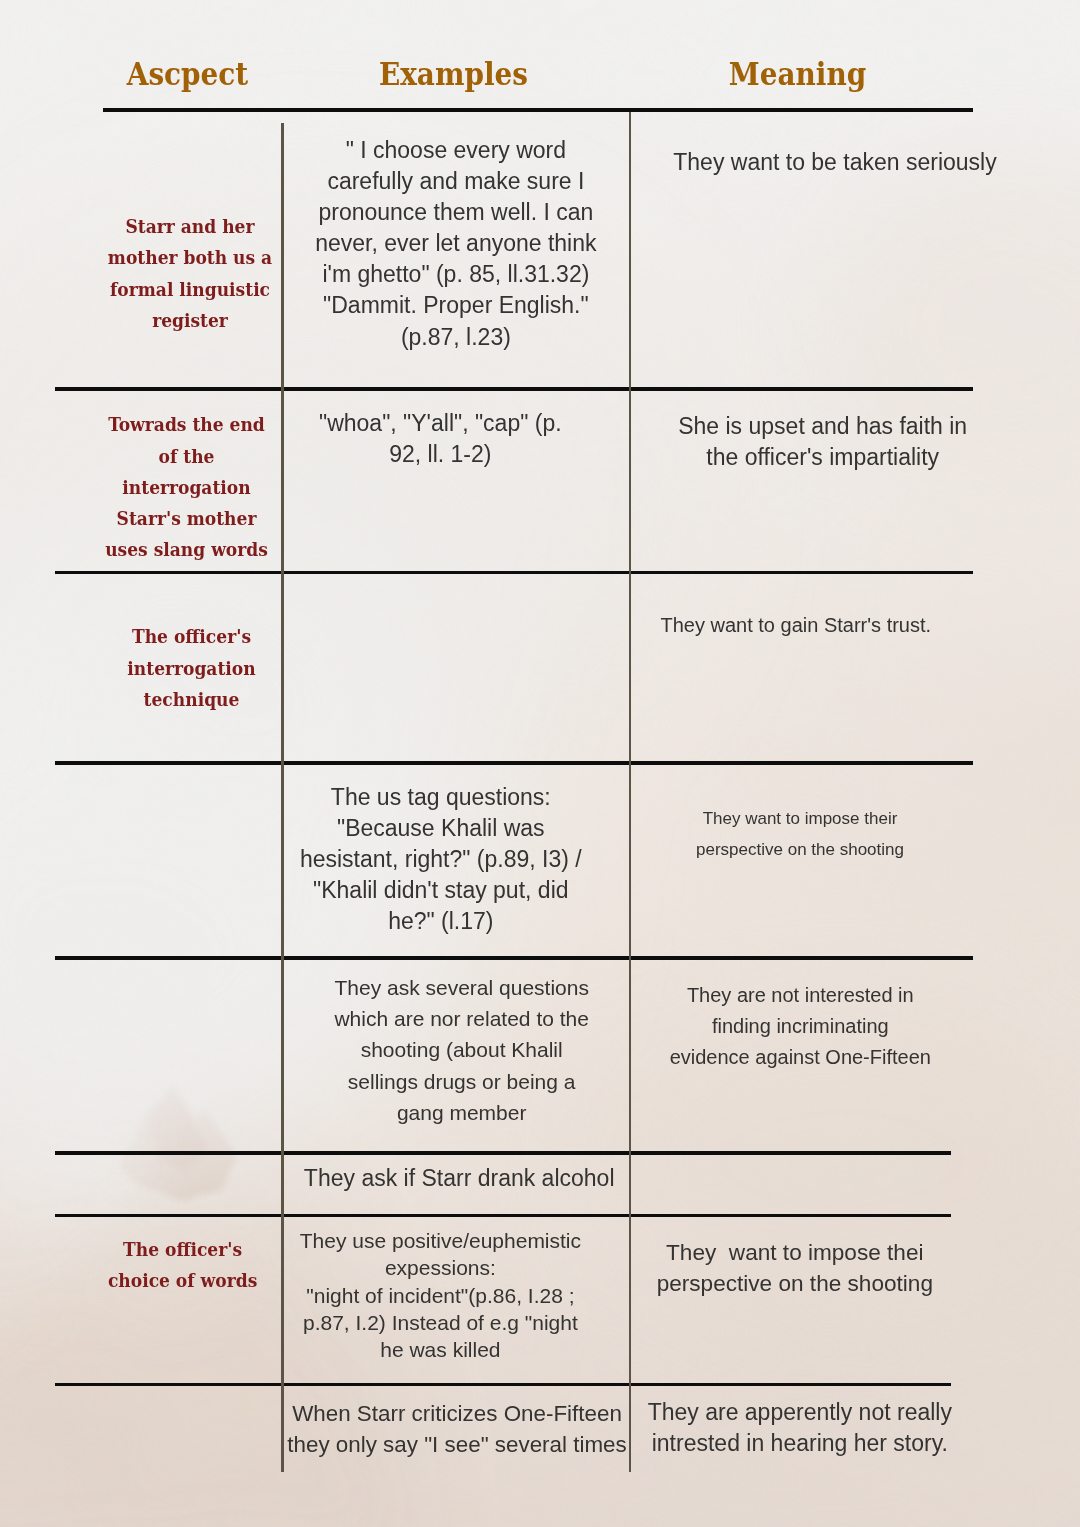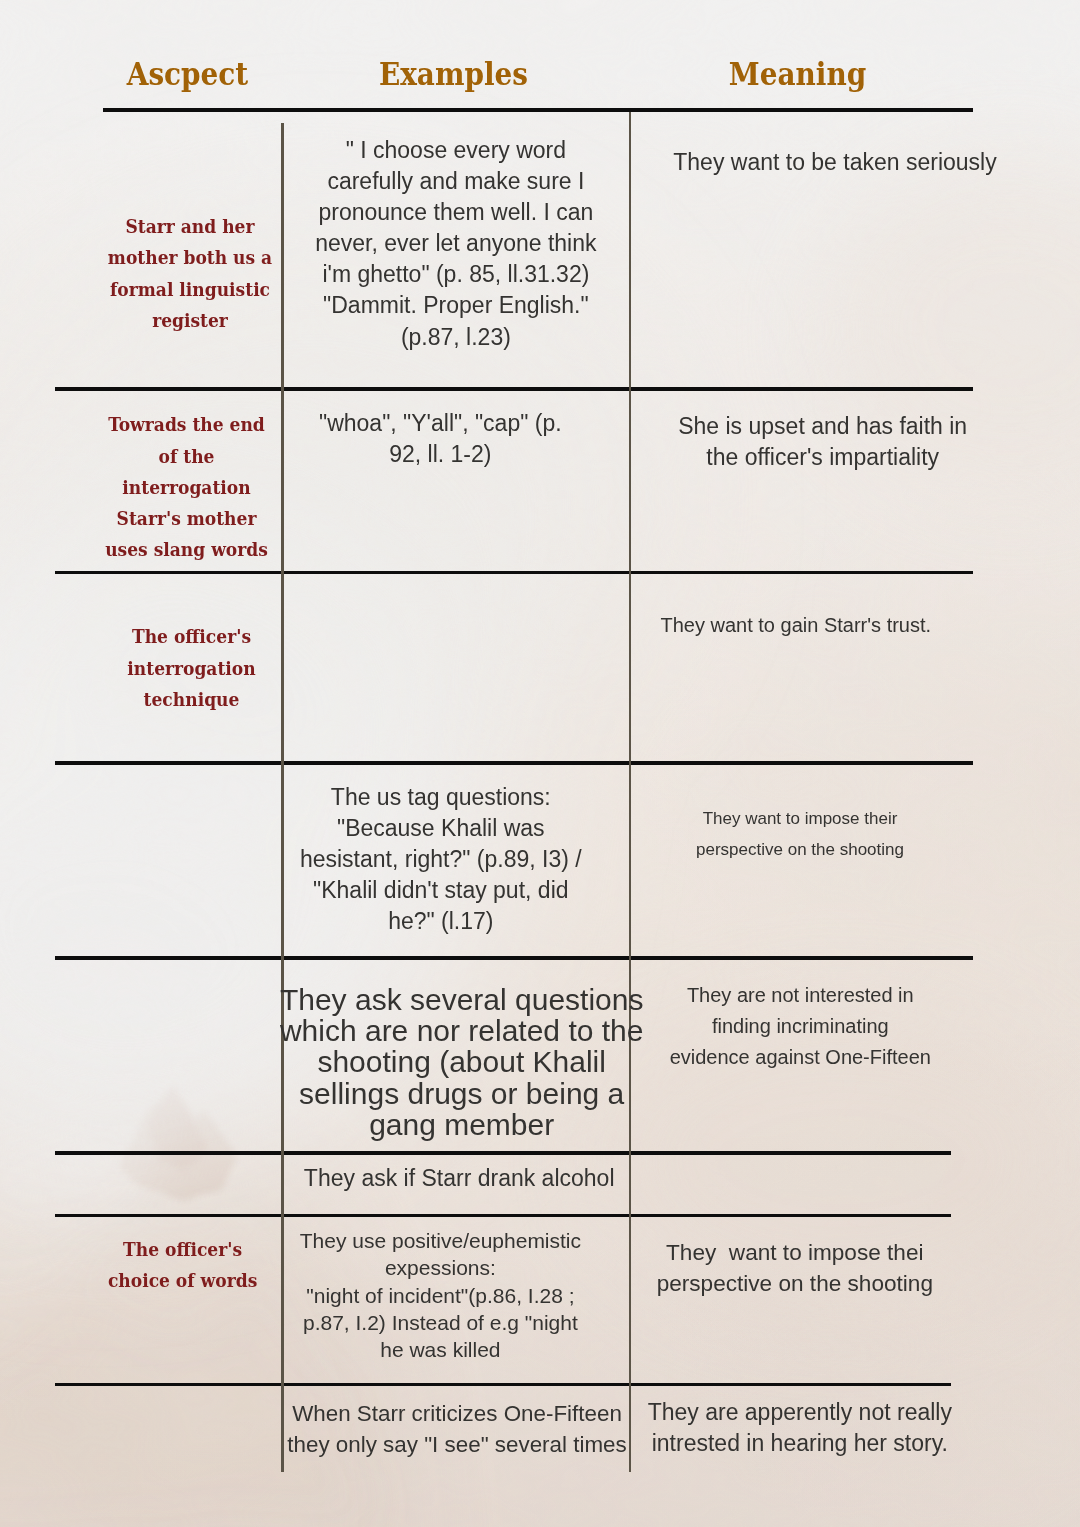--- a/index.html
+++ b/index.html
@@ -176,21 +176,21 @@
   <div class="mn" style="left:605.8px;top:610.3px;width:380px;font-size:20px;text-align:center;">They want to gain Starr's trust.</div>
 
   <div class="ex" style="left:250.8px;top:781.7px;width:380px;font-size:23px;">The us tag questions:
 "Because Khalil was
 hesistant, right?" (p.89, I3) /
 "Khalil didn't stay put, did
 he?" (l.17)</div>
   <div class="mn" style="left:610.0px;top:785.8px;width:380px;font-size:17px;margin-top:17px;">They want to impose their
 perspective on the shooting</div>
 
-  <div class="ex" style="left:271.7px;top:972.3px;width:380px;font-size:30px;margin-top:12px;">They ask several questions
+  <div class="ex" style="left:271.7px;top:972.3px;width:380px;font-size:21px;">They ask several questions
 which are nor related to the
 shooting (about Khalil
 sellings drugs or being a
 gang member</div>
   <div class="mn" style="left:610.3px;top:979.8px;width:380px;font-size:20px;">They are not interested in
 finding incriminating
 evidence against One-Fifteen</div>
 
   <div class="ex" style="left:269.2px;top:1163.3px;width:380px;font-size:23px;">They ask if Starr drank alcohol</div>
 

